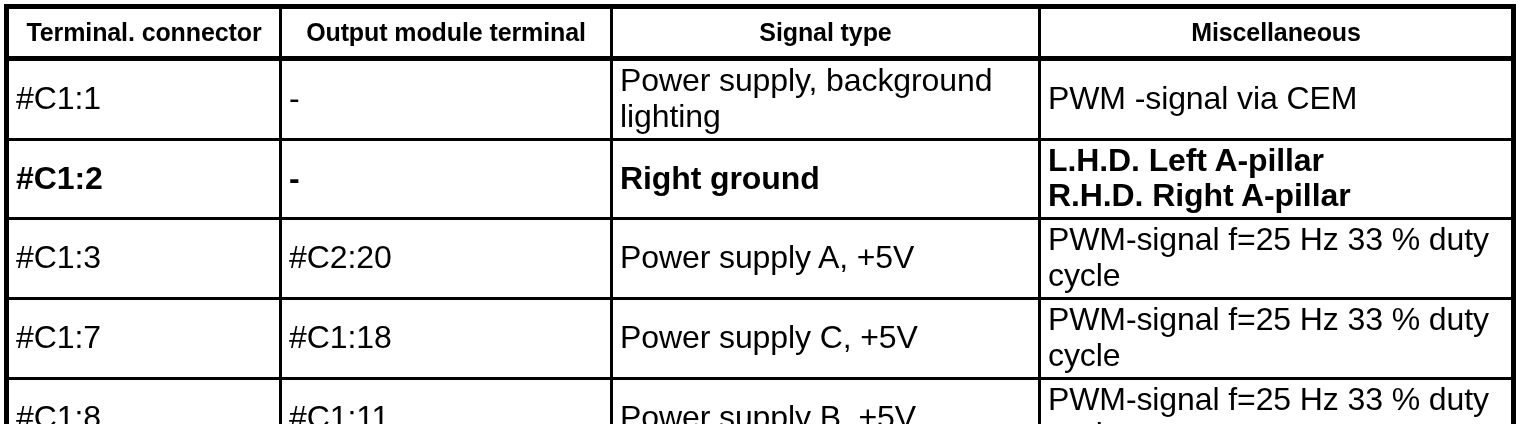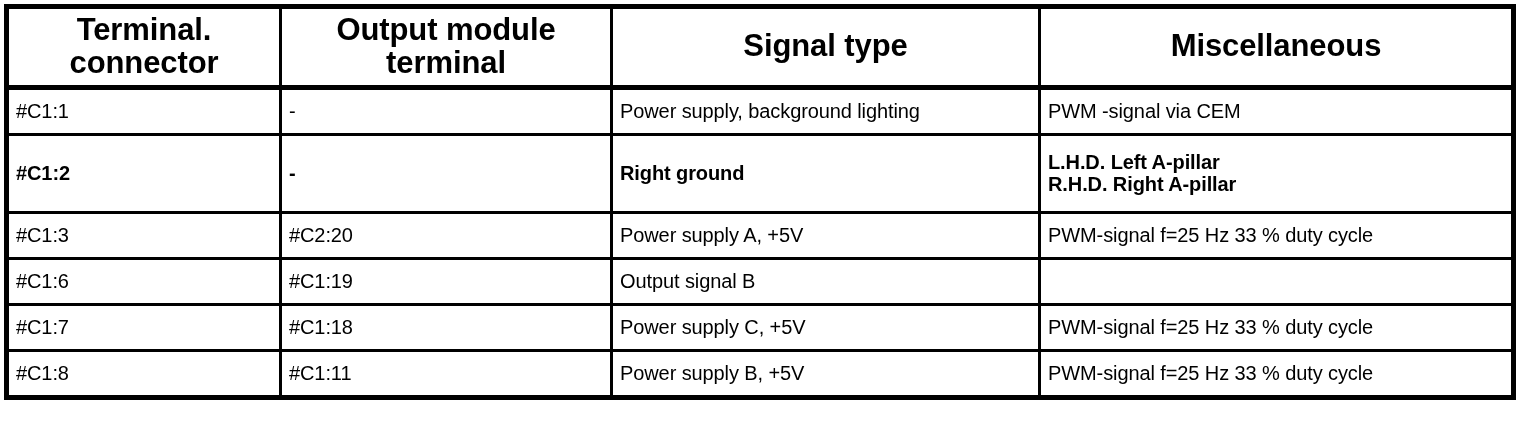--- a/index.html
+++ b/index.html
@@ -37,34 +37,34 @@
   }
 
   col.c-term  { width: 274px; }
   col.c-ctrl  { width: 331px; }
   col.c-sig   { width: 428px; }
   col.c-misc  { width: 474px; }
 
   thead th {
     border-right: 3px solid #000000;
     border-bottom: 5px solid #000000;
-    font-size: 31px;
+    font-size: 25px;
     font-weight: bold;
     text-align: center;
     padding: 5px 8px 6px 8px;
     height: 36px;
     line-height: 1.05;
     letter-spacing: -0.1px;
   }
   thead th:last-child { border-right: none; }
 
   tbody td {
     border-right: 3px solid #000000;
     border-bottom: 3px solid #000000;
-    font-size: 20px;
+    font-size: 32px;
     font-weight: normal;
     text-align: left;
     vertical-align: middle;
     padding: 2px 7px 3px 7px;
     line-height: 1.12;
     letter-spacing: -0.1px;
     white-space: pre-line;
   }
   tbody td:last-child { border-right: none; }
   tbody tr:last-child td { border-bottom: none; }
@@ -105,26 +105,20 @@
           <td>L.H.D. Left A-pillar
 R.H.D. Right A-pillar</td>
         </tr>
         <tr class="r-single">
           <td>#C1:3</td>
           <td>#C2:20</td>
           <td>Power supply A, +5V</td>
           <td>PWM-signal f=25 Hz 33 % duty cycle</td>
         </tr>
         <tr class="r-single">
-          <td>#C1:6</td>
-          <td>#C1:19</td>
-          <td>Output signal B</td>
-          <td></td>
-        </tr>
-        <tr class="r-single">
           <td>#C1:7</td>
           <td>#C1:18</td>
           <td>Power supply C, +5V</td>
           <td>PWM-signal f=25 Hz 33 % duty cycle</td>
         </tr>
         <tr class="r-single">
           <td>#C1:8</td>
           <td>#C1:11</td>
           <td>Power supply B, +5V</td>
           <td>PWM-signal f=25 Hz 33 % duty cycle</td>

